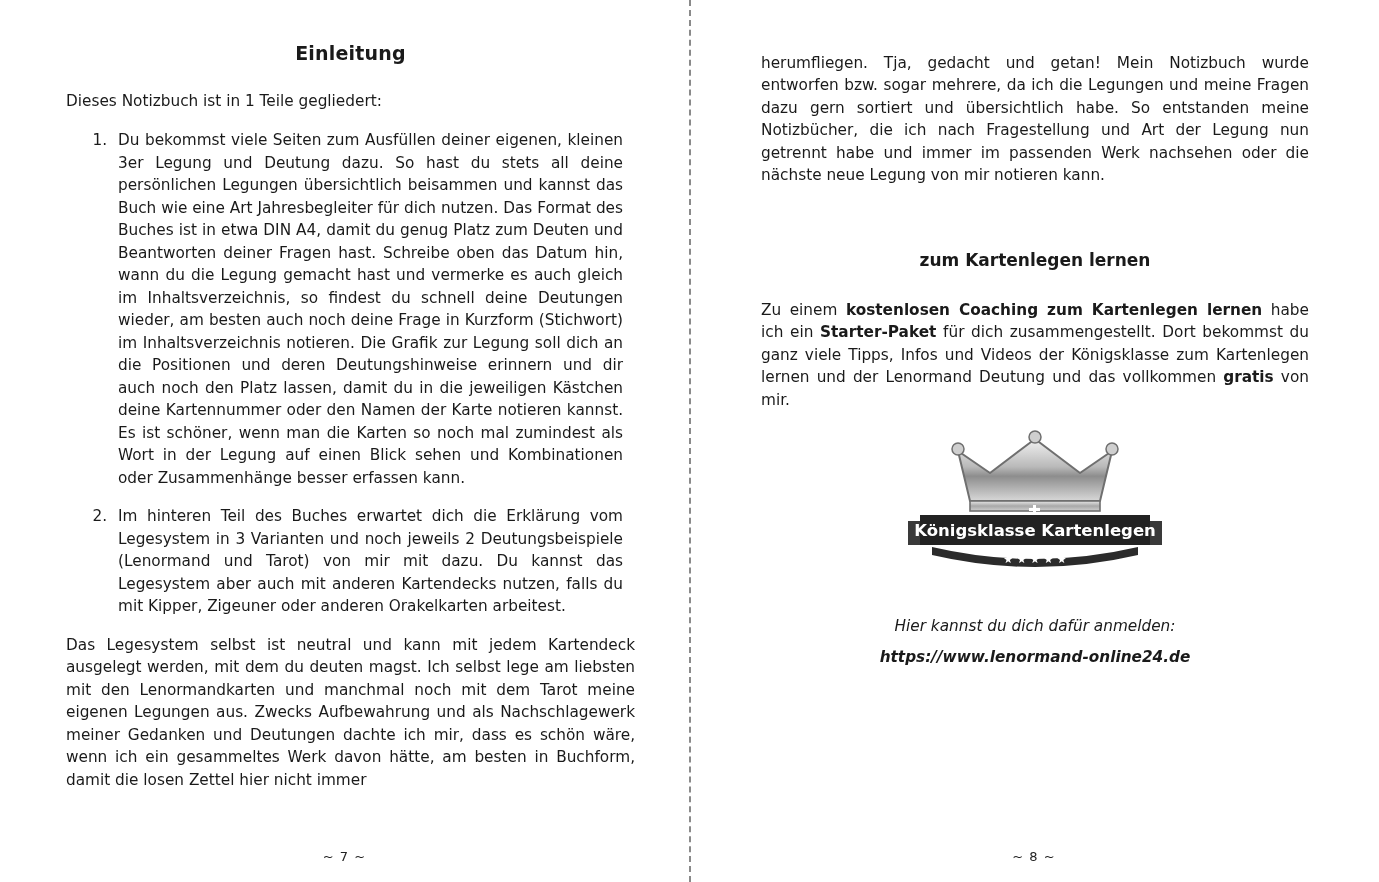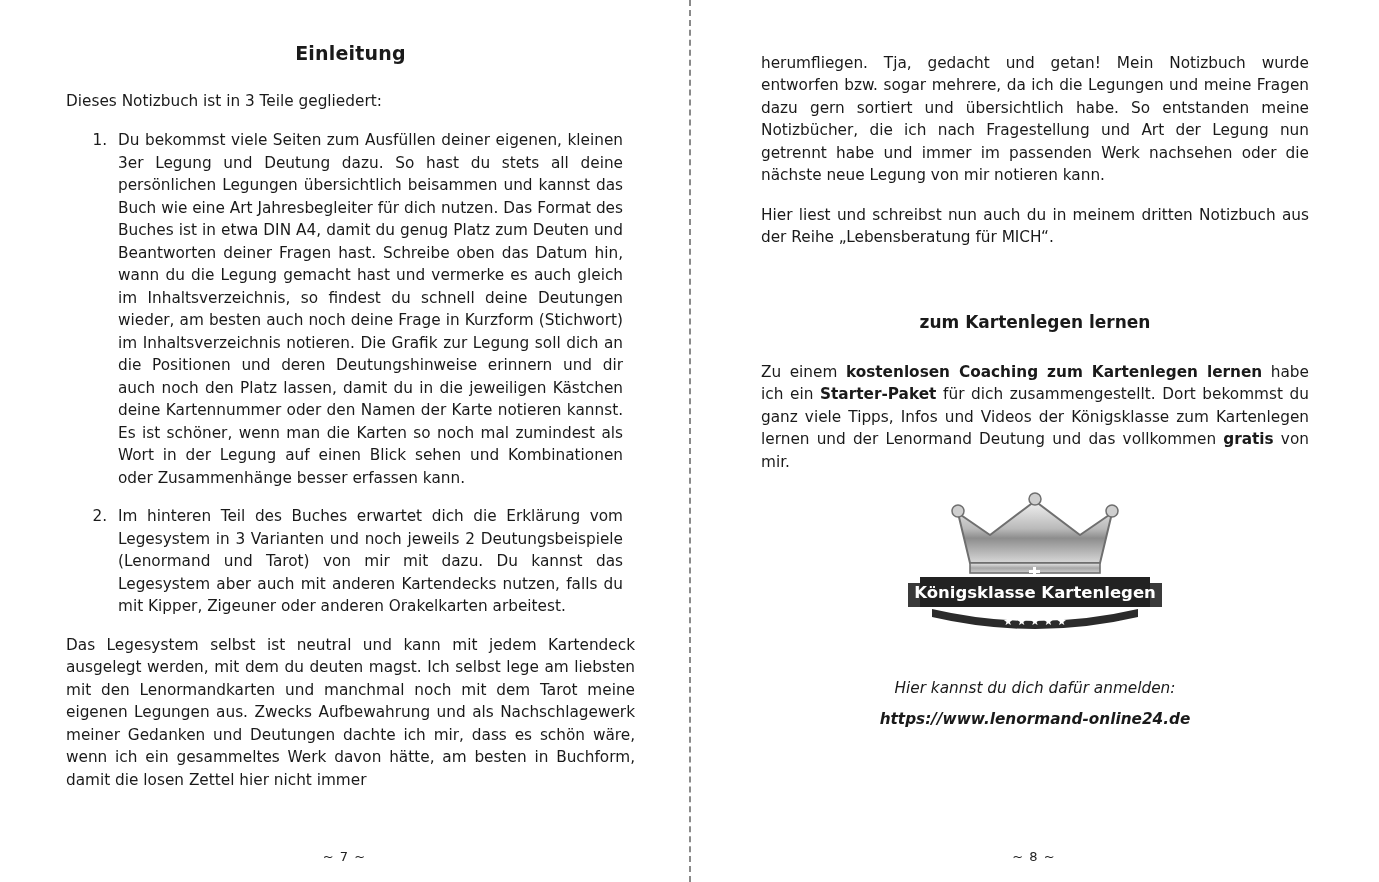--- a/index.html
+++ b/index.html
@@ -106,35 +106,34 @@
   .spacer-top { height: 18px; }
   strong { font-weight: bold; }
 </style>
 </head>
 <body>
 
 <div class="spread">
 
   <div class="page page-left">
     <h1 class="title">Einleitung</h1>
-    <p>Dieses Notizbuch ist in 3 Teile gegliedert:</p>
+    <p>Dieses Notizbuch ist in 1 Teile gegliedert:</p>
     <ol class="numbered">
       <li>Du bekommst viele Seiten zum Ausfüllen deiner eigenen, kleinen 3er Legung und Deutung dazu. So hast du stets all deine persönlichen Legungen übersichtlich beisammen und kannst das Buch wie eine Art Jahresbegleiter für dich nutzen. Das Format des Buches ist in etwa DIN A4, damit du genug Platz zum Deuten und Beantworten deiner Fragen hast. Schreibe oben das Datum hin, wann du die Legung gemacht hast und vermerke es auch gleich im Inhaltsverzeichnis, so findest du schnell deine Deutungen wieder, am besten auch noch deine Frage in Kurzform (Stichwort) im Inhaltsverzeichnis notieren. Die Grafik zur Legung soll dich an die Positionen und deren Deutungshinweise erinnern und dir auch noch den Platz lassen, damit du in die jeweiligen Kästchen deine Kartennummer oder den Namen der Karte notieren kannst. Es ist schöner, wenn man die Karten so noch mal zumindest als Wort in der Legung auf einen Blick sehen und Kombinationen oder Zusammenhänge besser erfassen kann.</li>
       <li>Im hinteren Teil des Buches erwartet dich die Erklärung vom Legesystem in 3 Varianten und noch jeweils 2 Deutungsbeispiele (Lenormand und Tarot) von mir mit dazu. Du kannst das Legesystem aber auch mit anderen Kartendecks nutzen, falls du mit Kipper, Zigeuner oder anderen Orakelkarten arbeitest.</li>
     </ol>
     <p>Das Legesystem selbst ist neutral und kann mit jedem Kartendeck ausgelegt werden, mit dem du deuten magst. Ich selbst lege am liebsten mit den Lenormandkarten und manchmal noch mit dem Tarot meine eigenen Legungen aus. Zwecks Aufbewahrung und als Nachschlagewerk meiner Gedanken und Deutungen dachte ich mir, dass es schön wäre, wenn ich ein gesammeltes Werk davon hätte, am besten in Buchform, damit die losen Zettel hier nicht immer</p>
     <div class="folio">~ 7 ~</div>
   </div>
 
   <div class="gutter"></div>
 
   <div class="page page-right">
     <div class="spacer-top"></div>
     <p>herumfliegen. Tja, gedacht und getan! Mein Notizbuch wurde entworfen bzw. sogar mehrere, da ich die Legungen und meine Fragen dazu gern sortiert und übersichtlich habe. So entstanden meine Notizbücher, die ich nach Fragestellung und Art der Legung nun getrennt habe und immer im passenden Werk nachsehen oder die nächste neue Legung von mir notieren kann.</p>
-    <p>Hier liest und schreibst nun auch du in meinem dritten Notizbuch aus der Reihe „Lebensberatung für MICH“.</p>
 
     <div class="bonus-heading">
       <span class="line2">zum Kartenlegen lernen</span>
     </div>
 
     <p><span>Zu einem </span><strong>kostenlosen Coaching zum Kartenlegen lernen</strong><span> habe ich ein </span><strong>Starter-Paket</strong><span> für dich zusammengestellt. Dort bekommst du ganz viele Tipps, Infos und Videos der Königsklasse zum Kartenlegen lernen und der Lenormand Deutung und das vollkommen </span><strong>gratis</strong><span> von mir.</span></p>
 
     <div class="crown-block">
       <svg class="logo-svg" width="290" height="140" viewBox="0 0 290 140">
         <defs>

